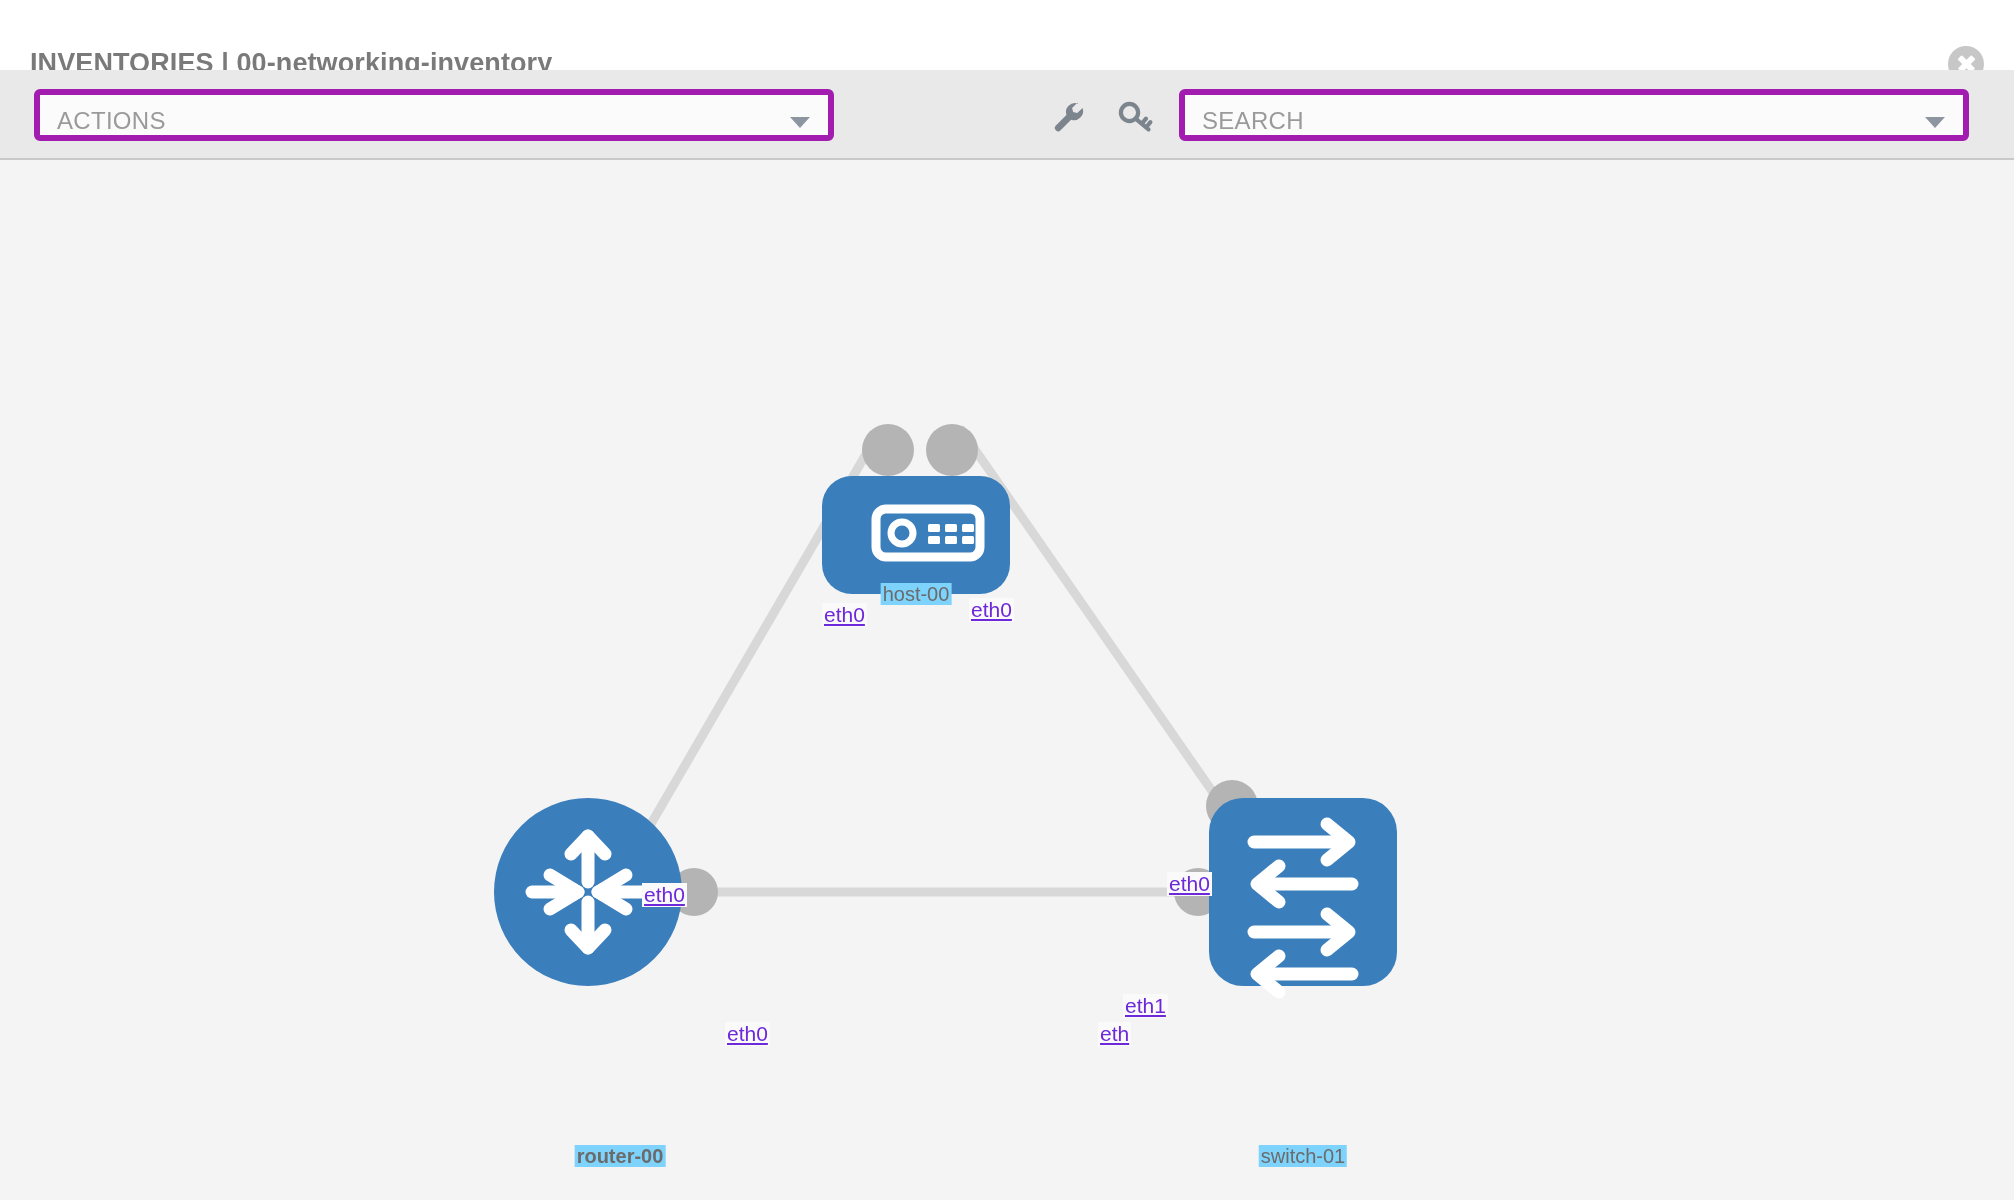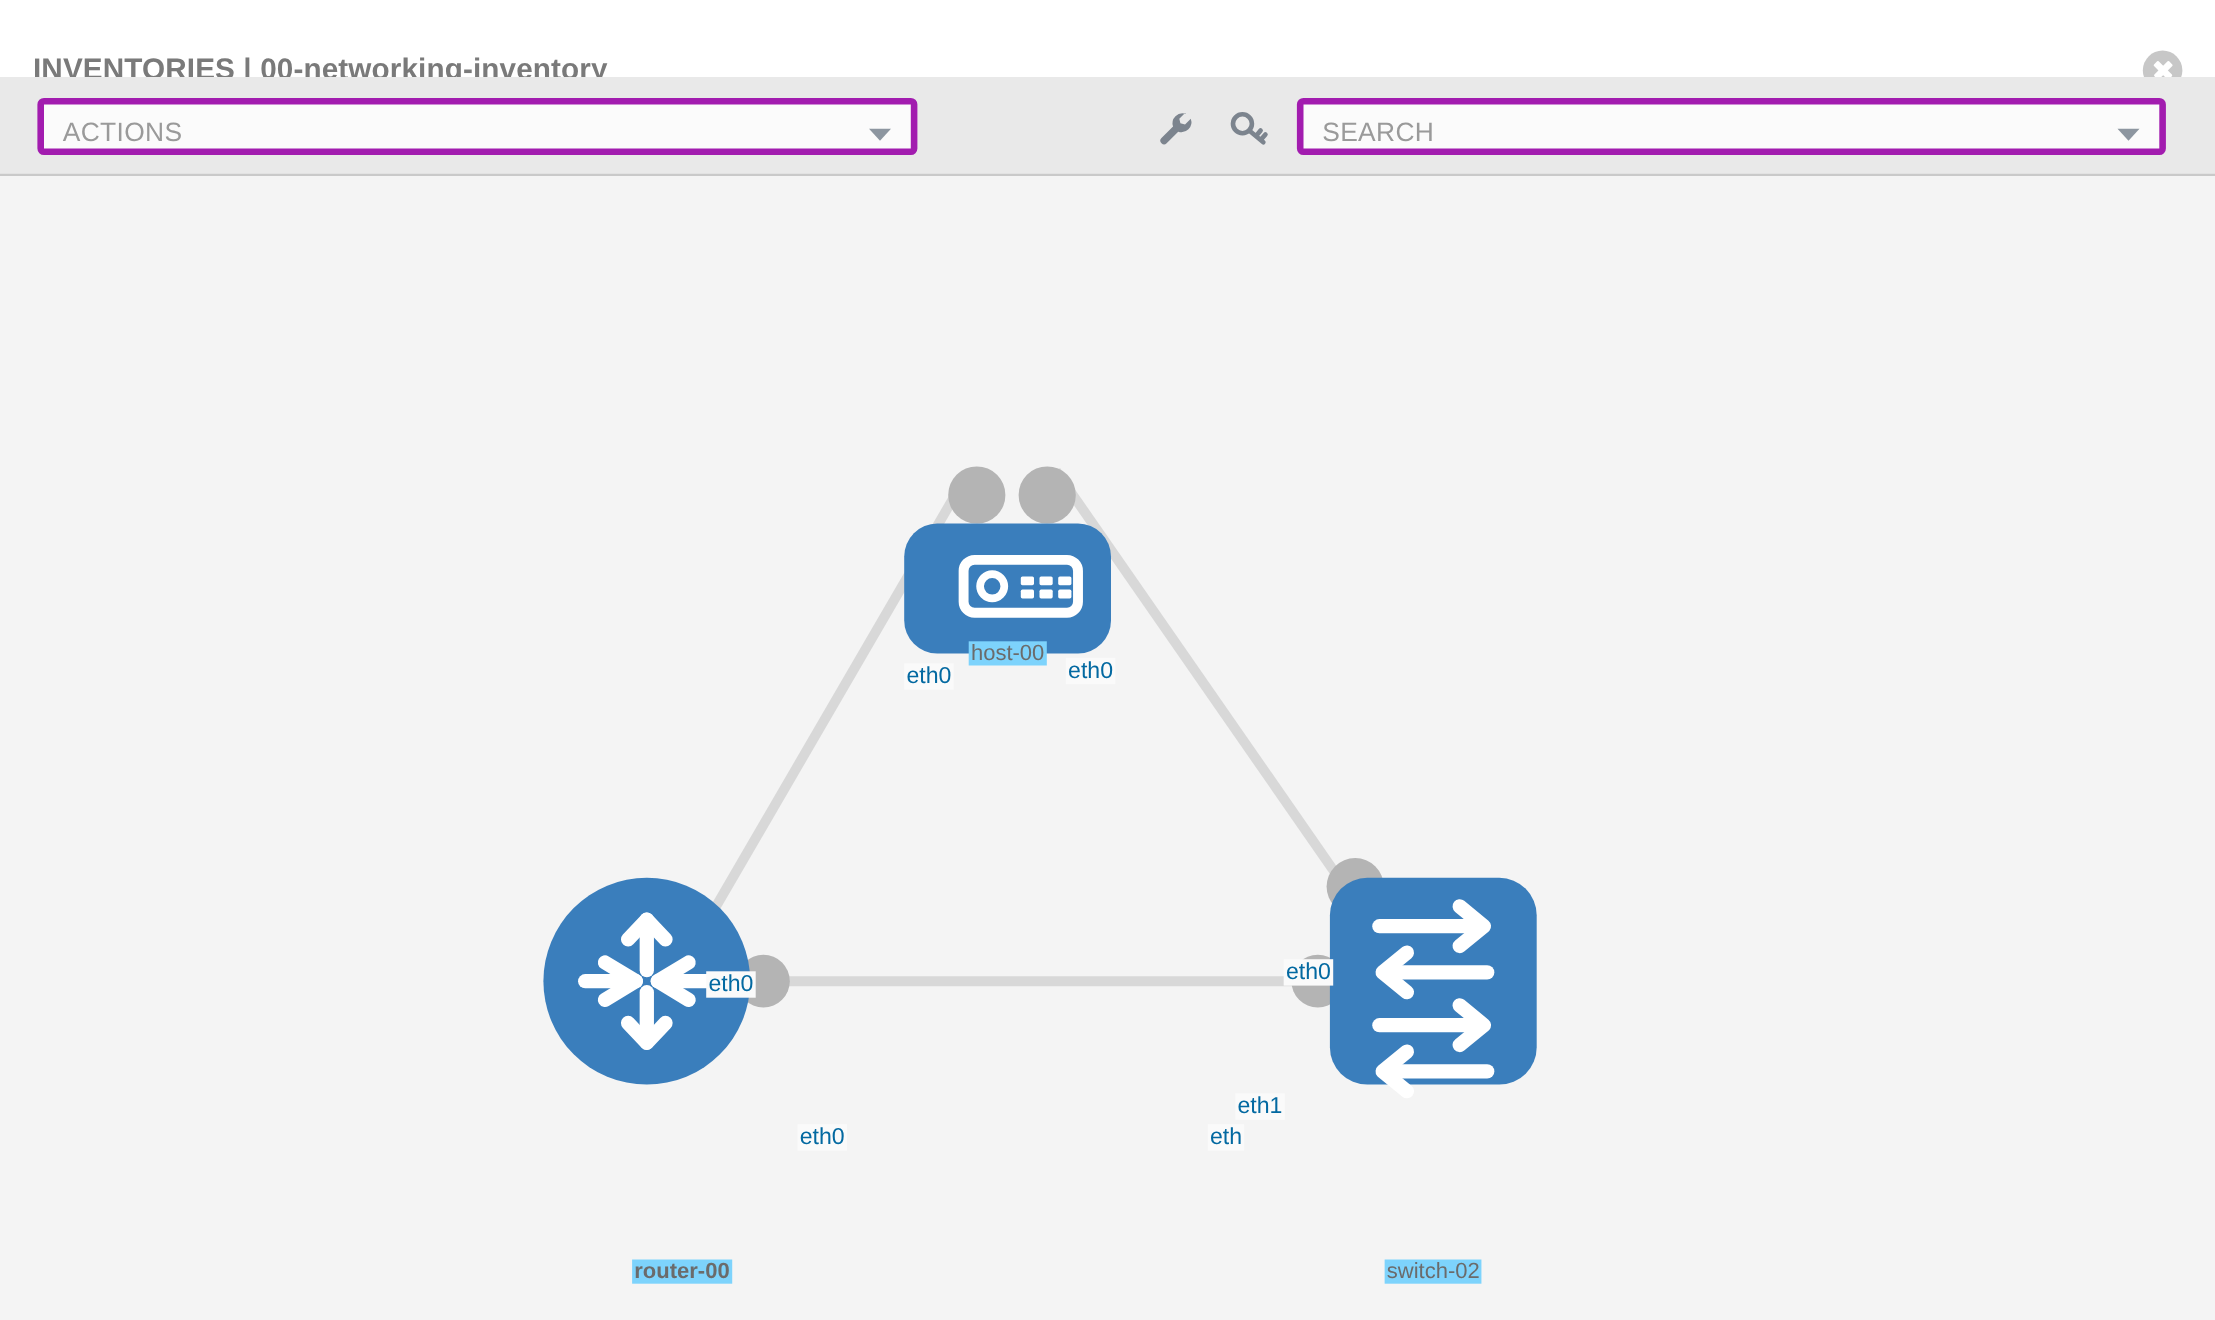--- a/index.html
+++ b/index.html
@@ -149,25 +149,26 @@
     color: #6b6b6b;
     background: #7dd3fc;
     white-space: nowrap;
     transform: translateX(-50%);
     padding: 0 2px;
     line-height: 1.12;
   }
   .iface-label {
     position: absolute;
     font-size: 21px;
-    color: #0369a1;
+    color: #6d28d9;
     background: #fafafa;
     white-space: nowrap;
     padding: 0 2px;
     line-height: 1.15;
+    text-decoration: underline;
   }
 </style>
 </head>
 <body>
 
 <div id="app">
 
   <div class="header">
     <div class="header-title">INVENTORIES | 00-networking-inventory</div>
     <div class="close-btn">
@@ -266,16 +267,16 @@
     <div class="iface-label" style="left:822px; top:443px;">eth0</div>
     <div class="iface-label" style="left:969px; top:438px;">eth0</div>
     <div class="iface-label" style="left:642px; top:723px;">eth0</div>
     <div class="iface-label" style="left:1167px; top:712px;">eth0</div>
     <div class="iface-label" style="left:725px; top:862px;">eth0</div>
     <div class="iface-label" style="left:1098px; top:862px;">eth</div>
     <div class="iface-label" style="left:1123px; top:834px;">eth1</div>
 
     <div class="node-label" style="left:916px; top:423px;">host-00</div>
     <div class="node-label" style="left:620px; top:985px;font-weight:bold;">router-00</div>
-    <div class="node-label" style="left:1303px; top:985px;">switch-02</div>
+    <div class="node-label" style="left:1303px; top:985px;">switch-01</div>
 
   </div>
 </div>
 
 </body></html>

